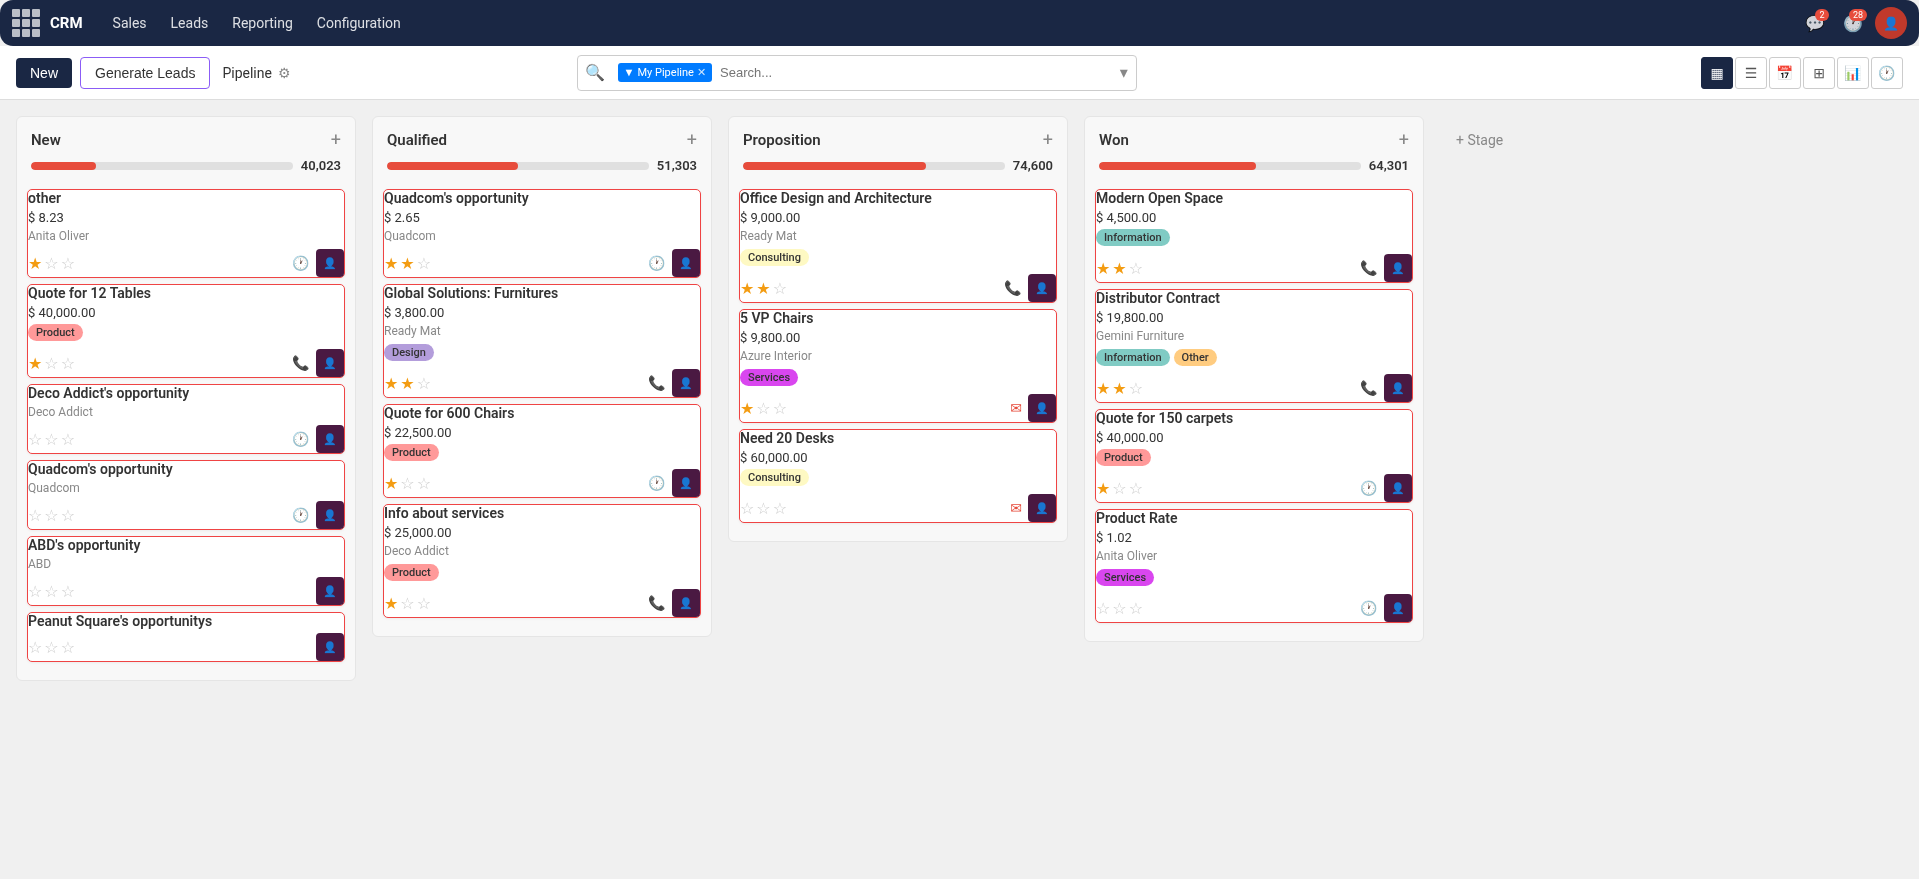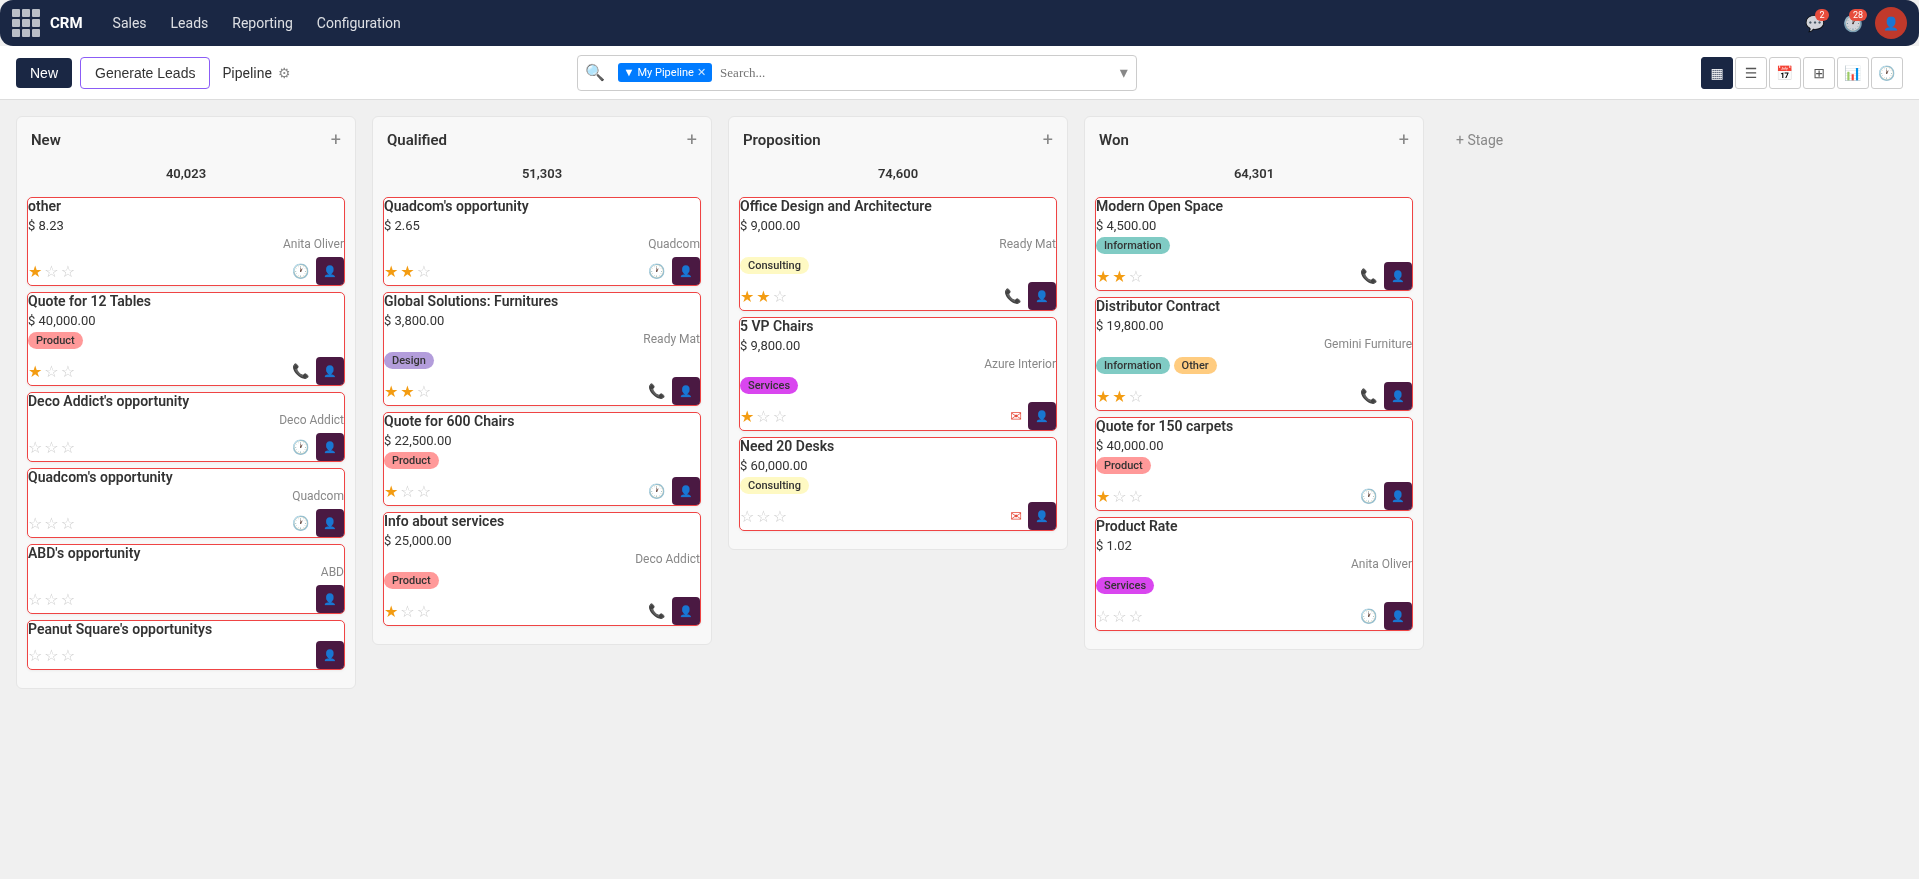--- a/index.html
+++ b/index.html
@@ -35,42 +35,42 @@
       padding: 8px 16px;
       gap: 8px;
       height: 54px;
     }
     .btn-new { background: #1a2744; color: #fff; border: none; padding: 7px 14px; border-radius: 4px; font-size: 14px; cursor: pointer; font-weight: 500; }
     .btn-generate { background: #fff; color: #333; border: 1px solid #8b5cf6; padding: 7px 14px; border-radius: 4px; font-size: 14px; cursor: pointer; }
     .pipeline-label { font-size: 14px; color: #333; margin-left: 4px; display: flex; align-items: center; gap: 6px; }
     .gear-icon { color: #888; font-size: 14px; cursor: pointer; }
     .search-bar { flex: 1; max-width: 560px; margin: 0 auto; display: flex; align-items: center; border: 1px solid #ccc; border-radius: 4px; overflow: hidden; height: 36px; background: #fff; }
     .search-bar .search-icon { padding: 0 8px; color: #888; }
-    .search-bar input { border: none; outline: none; font-size: 13px; color: #333; flex: 1; padding: 0 4px; font-family: Liberation Serif, serif; }
+    .search-bar input { border: none; outline: none; font-size: 13px; color: #333; flex: 1; padding: 0 4px; }
     .search-bar .dropdown-arrow { padding: 0 8px; color: #888; cursor: pointer; }
     .view-icons { display: flex; gap: 2px; margin-left: auto; }
     .view-btn { width: 32px; height: 32px; display: flex; align-items: center; justify-content: center; border: 1px solid #ccc; background: #fff; cursor: pointer; font-size: 14px; color: #555; border-radius: 3px; }
     .view-btn.active { background: #1a2744; color: #fff; border-color: #1a2744; }
 
     
     .kanban-board { display: flex; gap: 0; padding: 16px; overflow-x: auto; min-height: calc(100vh - 100px); align-items: flex-start; }
     .kanban-column { background: #f8f8f8; border-radius: 6px; width: 340px; min-width: 340px; margin-right: 16px; padding: 0 0 12px 0; border: 1px solid #e5e5e5; }
     .column-header { display: flex; align-items: center; padding: 12px 14px 8px; }
     .column-title { font-size: 15px; font-weight: 600; color: #333; flex: 1; }
     .column-add { color: #888; font-size: 18px; cursor: pointer; }
-    .progress-row { display: flex; align-items: center; padding: 0 14px 10px; gap: 8px; flex-direction: column; }
+    .progress-row { display: flex; align-items: center; padding: 0 14px 10px; gap: 8px; }
     .progress-bar { flex: 1; height: 8px; background: #e0e0e0; border-radius: 4px; overflow: hidden; }
     .progress-fill { height: 100%; background: #e74c3c; border-radius: 4px; }
     .column-total { font-size: 13px; font-weight: 600; color: #333; white-space: nowrap; }
 
     
     .card { background: #fff; margin: 6px 10px; border-radius: 5px; border: 1px solid #ef4444; box-shadow: 0 1px 3px rgba(0,0,0,0.05); cursor: pointer; }
     .card-title { font-size: 14px; font-weight: 600; color: #333; margin-bottom: 4px; }
     .card-amount { font-size: 13px; color: #333; margin-bottom: 4px; }
-    .card-company { font-size: 12px; color: #888; margin-bottom: 6px; text-align: right; }
+    .card-company { font-size: 12px; color: #888; margin-bottom: 6px; }
     .card-tags { display: flex; flex-wrap: wrap; gap: 4px; margin-bottom: 8px; }
     .tag { padding: 2px 8px; border-radius: 10px; font-size: 11px; font-weight: 500; }
     .tag-product { background: #ff9999; color: #333; }
     .tag-design { background: #b39ddb; color: #333; }
     .tag-consulting { background: #fef9c3; color: #333; }
     .tag-services { background: #d946ef; color: #333; }
     .tag-information { background: #80cbc4; color: #333; }
     .tag-other { background: #ffcc80; color: #333; }
     .card-footer { display: flex; align-items: center; justify-content: space-between; }
     .stars { display: flex; gap: 2px; }

